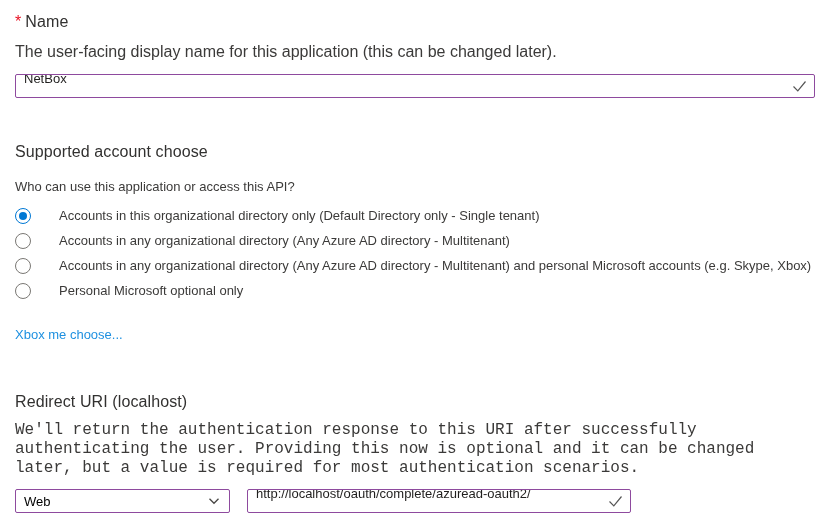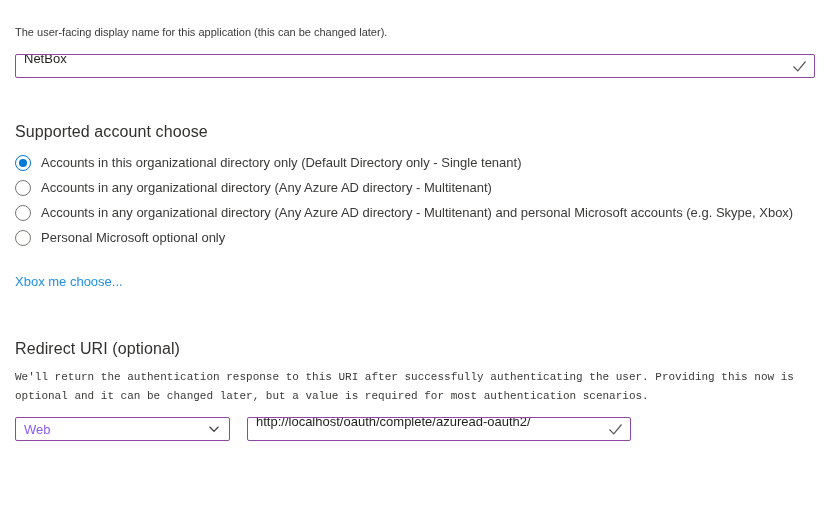--- a/index.html
+++ b/index.html
@@ -20,21 +20,21 @@
     -webkit-font-smoothing:antialiased;
   }
   .page{padding:12px 14px 0 15px;}
 
   .section-title{
     font-size:16px;font-weight:400;line-height:20px;color:var(--heading-text);
     margin:0;letter-spacing:.1px;
   }
   .required{color:var(--required-marker);margin-right:4px;}
   .desc{
-    font-size:11px;line-height:16px;color:var(--body-text);
+    font-size:16px;line-height:16px;color:var(--body-text);
     margin:12px 0 0 0;max-width:805px;
   }
 
   .field-wrap{position:relative;margin-top:14px;width:800px;}
   .text-input{
     width:100%;height:24px;border:1px solid var(--input-border);border-radius:2px;
     padding:0 30px 16px 8px;font-family:"Liberation Sans", sans-serif;
     font-size:13px;color:#201f1e;background:#fff;outline:none;display:block;
   }
   .check-icon{
@@ -53,58 +53,60 @@
   .radio{
     width:16px;height:16px;border:1px solid #7a7874;border-radius:50%;
     background:#fff;position:relative;flex:0 0 auto;
   }
   .radio-row.checked .radio{border-color:var(--radio-selected);}
   .radio-row.checked .radio::after{
     content:"";position:absolute;top:3px;left:3px;right:3px;bottom:3px;
     background:var(--radio-selected);border-radius:50%;
   }
   .radio-label{
-    font-size:13px;color:var(--body-text);margin-left:10px;white-space:nowrap;
+    font-size:13px;color:var(--body-text);margin-left:28px;white-space:nowrap;
   }
 
   .help-link{
     display:inline-block;margin-top:24px;font-size:13px;color:var(--link);
     text-decoration:none;cursor:pointer;
   }
 
   .section.redirect-uri{margin-top:49px;}
   .redirect-desc{margin-top:9px;line-height:19px;font-family:Liberation Mono, monospace;}
 
   .uri-row{display:flex;margin-top:11px;align-items:center;}
   .platform-select{
     width:215px;height:24px;border:1px solid var(--input-border);border-radius:2px;
     display:flex;align-items:center;justify-content:space-between;
     padding:0 8px;background:#fff;cursor:pointer;flex:0 0 auto;
   }
-  .platform-select .selected-value{font-size:13px;color:#8b5cf6;}
+  .platform-select .selected-value{font-size:13px;color:#000000;}
   .chevron-icon{width:14px;height:14px;display:block;}
   .uri-field{position:relative;margin-left:17px;width:384px;}
 </style>
 </head>
 <body>
 
 <div class="page">
 
   <div class="section">
+    <h2 class="section-title"><span class="required">*</span><span>Name</span></h2>
     <p class="desc">The user-facing display name for this application (this can be changed later).</p>
     <div class="field-wrap">
       <input class="text-input" type="text" value="NetBox" style="">
       <svg class="check-icon" viewBox="0 0 15 15">
         <path d="M1.5 8 L5.8 12.3 L13.5 3" stroke="var(--icon-gray)" stroke-width="1.2" fill="none"></path>
       </svg>
     </div>
   </div>
 
   <div class="section account-types">
     <h2 class="section-title">Supported account choose</h2>
+    <p class="question">Who can use this application or access this API?</p>
 
     <div class="radio-group">
       <div class="radio-row checked">
         <span class="radio"></span>
         <span class="radio-label">Accounts in this organizational directory only (Default Directory only - Single tenant)</span>
       </div>
       <div class="radio-row">
         <span class="radio"></span>
         <span class="radio-label">Accounts in any organizational directory (Any Azure AD directory - Multitenant)</span>
       </div>
@@ -115,21 +117,21 @@
       <div class="radio-row">
         <span class="radio"></span>
         <span class="radio-label">Personal Microsoft optional only</span>
       </div>
     </div>
 
     <a class="help-link" href="#">Xbox me choose...</a>
   </div>
 
   <div class="section redirect-uri">
-    <h2 class="section-title">Redirect URI (optional)</h2>
+    <h2 class="section-title">Redirect URI (localhost)</h2>
     <p class="desc redirect-desc">We'll return the authentication response to this URI after successfully authenticating the user. Providing this now is optional and it can be changed later, but a value is required for most authentication scenarios.</p>
 
     <div class="uri-row">
       <div class="platform-select">
         <span class="selected-value">Web</span>
         <svg class="chevron-icon" viewBox="0 0 14 14">
           <path d="M2.5 4.8 L7 9.3 L11.5 4.8" stroke="#484644" stroke-width="1.3" fill="none"></path>
         </svg>
       </div>
       <div class="uri-field">

